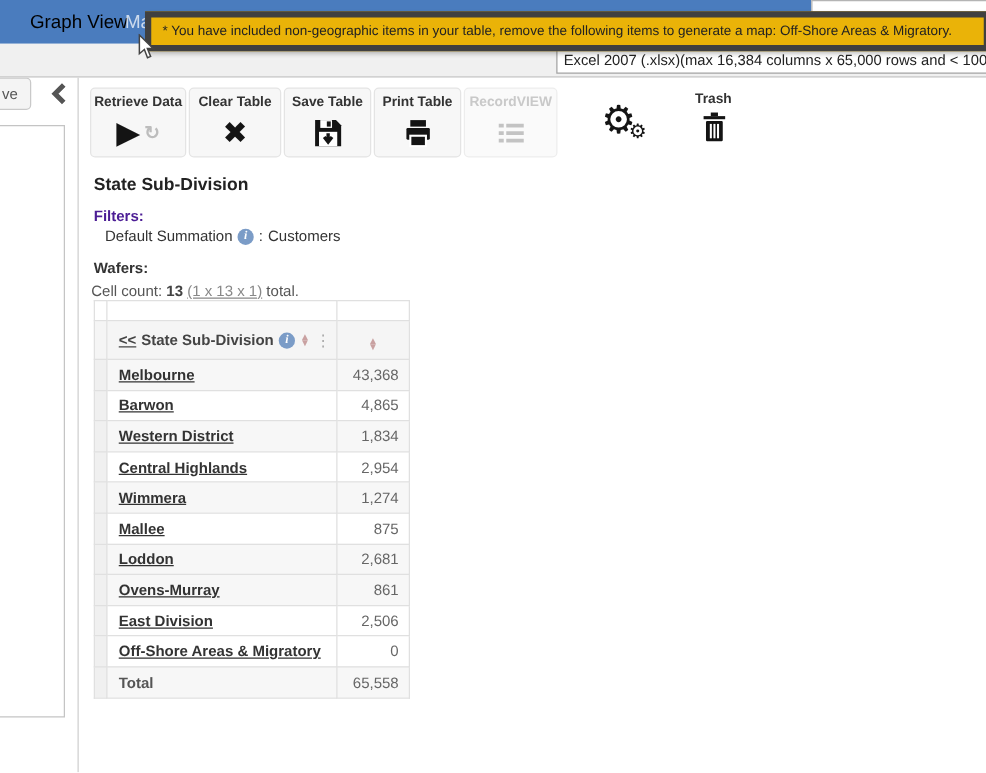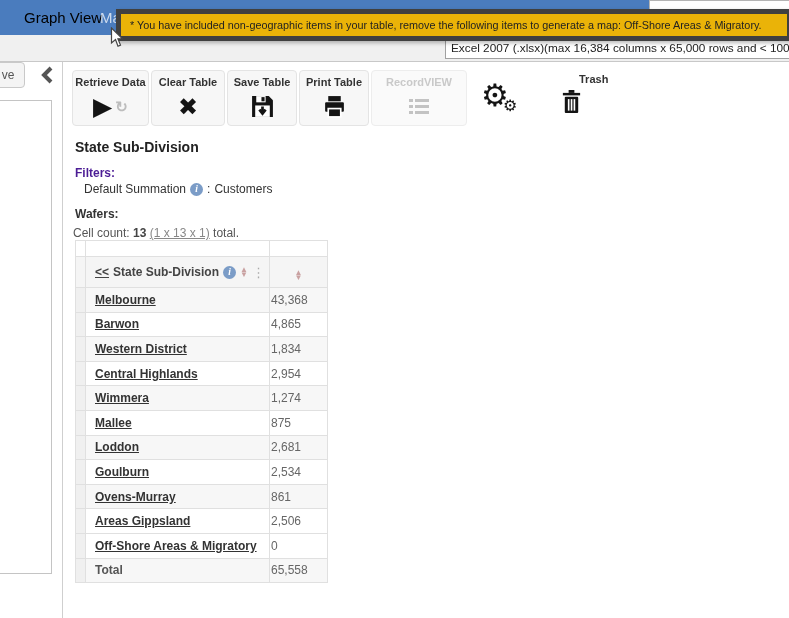--- a/index.html
+++ b/index.html
@@ -47,21 +47,21 @@
   .tbtn .lbl{font-size:11px;font-weight:bold;color:#333;white-space:nowrap;padding:0 8px;}
   .tbtn .ico{display:flex;align-items:center;justify-content:center;flex:1;gap:3px;}
   .tbtn.disabled{background:#fafafa;border-color:#ededed;cursor:default;}
   .tbtn.disabled .lbl{color:#c9c9c9;}
   .glyph-play{font-size:25px;color:#141414;line-height:1;}
   .glyph-refresh{font-size:15px;color:#bdbdbd;font-weight:bold;line-height:1;}
   .glyph-x{font-size:24px;color:#141414;line-height:1;}
   .gear-group{position:absolute;left:481px;top:80px;width:40px;height:40px;cursor:pointer;}
   .gear-big{position:absolute;left:0;top:0;font-size:31px;color:#141414;line-height:1;}
   .gear-small{position:absolute;left:22px;top:18px;font-size:16px;color:#141414;line-height:1;}
-  .trash-label{position:absolute;left:556px;top:73px;font-size:11px;font-weight:bold;color:#333;margin-left:23px;}
+  .trash-label{position:absolute;left:556px;top:73px;font-size:11px;font-weight:bold;color:#333;}
   .trash-icon{position:absolute;left:560px;top:89px;cursor:pointer;}
 
   
   .title{position:absolute;left:75px;top:139px;font-size:14px;font-weight:bold;color:#222;}
   .filters-label{position:absolute;left:75px;top:166px;font-size:12px;font-weight:bold;color:#4c1d95;}
   .filter-line{position:absolute;left:84px;top:182px;font-size:12px;color:#333;display:flex;align-items:center;gap:4px;}
   .wafers-label{position:absolute;left:75px;top:207px;font-size:12px;font-weight:bold;color:#333;}
   .cellcount{position:absolute;left:73px;top:226px;font-size:12px;color:#555;}
   .cellcount b{color:#444;}
   .cc-link{color:#888;text-decoration:underline;cursor:pointer;}
@@ -80,21 +80,21 @@
   td.hlab{width:175px;padding:0 4px 0 9px;}
   .hflex{display:flex;align-items:center;gap:4px;}
   .hcollapse{color:#444;font-weight:bold;text-decoration:underline;cursor:pointer;}
   .hname{color:#444;font-weight:bold;white-space:nowrap;}
   td.hval{width:58px;text-align:center;}
   .sort{display:inline-flex;flex-direction:column;align-items:center;line-height:5.5px;
         font-size:8px;color:#c9a1a1;cursor:pointer;}
   .dots{color:#aaa;font-size:13px;margin-left:auto;cursor:pointer;letter-spacing:0;}
   tr.drow td{height:24.6px;}
   tr.drow td.lab{padding-left:9px;background:#fff;}
-  tr.drow td.val{padding-right:8px;color:#666;background:#fff;}
+  tr.drow td.val{padding-right:8px;text-align:right;color:#666;background:#fff;}
   tr.drow.stripe td.lab,tr.drow.stripe td.val{background:#f7f7f7;}
   .rlink{color:#333;font-weight:bold;text-decoration:underline;cursor:pointer;white-space:nowrap;}
   .tlab{color:#555;font-weight:bold;white-space:nowrap;}
 
   .cursor{position:absolute;left:110px;top:27px;z-index:6;}
 </style>
 </head>
 <body>
 
 <div class="stage">
@@ -151,21 +151,21 @@
     <div class="tbtn" style="width:70px">
       <span class="lbl">Print Table</span>
       <span class="ico">
         <svg width="25" height="25" viewBox="0 0 24 24">
           <rect x="6" y="2" width="12" height="5" fill="#141414"></rect>
           <rect x="3" y="8" width="18" height="9" rx="1" fill="#141414"></rect>
           <rect x="6" y="14" width="12" height="8" fill="#141414" stroke="#fff" stroke-width="1.6"></rect>
         </svg>
       </span>
     </div>
-    <div class="tbtn disabled" style="width:96px">
+    <div class="tbtn disabled" style="width:75px">
       <span class="lbl">RecordVIEW</span>
       <span class="ico">
         <svg width="24" height="22" viewBox="0 0 24 22" fill="#c3c3c3">
           <rect x="2" y="3" width="4" height="3"></rect>
             <rect x="8" y="3" width="14" height="3"></rect>
           <rect x="2" y="9" width="4" height="3"></rect>
             <rect x="8" y="9" width="14" height="3"></rect>
           <rect x="2" y="15" width="4" height="3"></rect>
             <rect x="8" y="15" width="14" height="3"></rect>
         </svg>
@@ -257,33 +257,28 @@
           <tr class="drow">
             <td class="gut"></td>
             <td class="lab"><span class="rlink">Mallee</span></td>
             <td class="val">875</td>
           </tr>
           <tr class="drow stripe">
             <td class="gut"></td>
             <td class="lab"><span class="rlink">Loddon</span></td>
             <td class="val">2,681</td>
           </tr>
-          <tr class="drow">
-            <td class="gut"></td>
-            <td class="lab"><span class="rlink">Goulburn</span></td>
-            <td class="val">2,534</td>
-          </tr>
           <tr class="drow stripe">
             <td class="gut"></td>
             <td class="lab"><span class="rlink">Ovens-Murray</span></td>
             <td class="val">861</td>
           </tr>
           <tr class="drow">
             <td class="gut"></td>
-            <td class="lab"><span class="rlink">Areas Gippsland</span></td>
+            <td class="lab"><span class="rlink">East Division</span></td>
             <td class="val">2,506</td>
           </tr>
           <tr class="drow">
             <td class="gut"></td>
             <td class="lab"><span class="rlink">Off-Shore Areas &amp; Migratory</span></td>
             <td class="val">0</td>
           </tr>
           <tr class="drow stripe">
             <td class="gut"></td>
             <td class="lab"><span class="tlab">Total</span></td>

